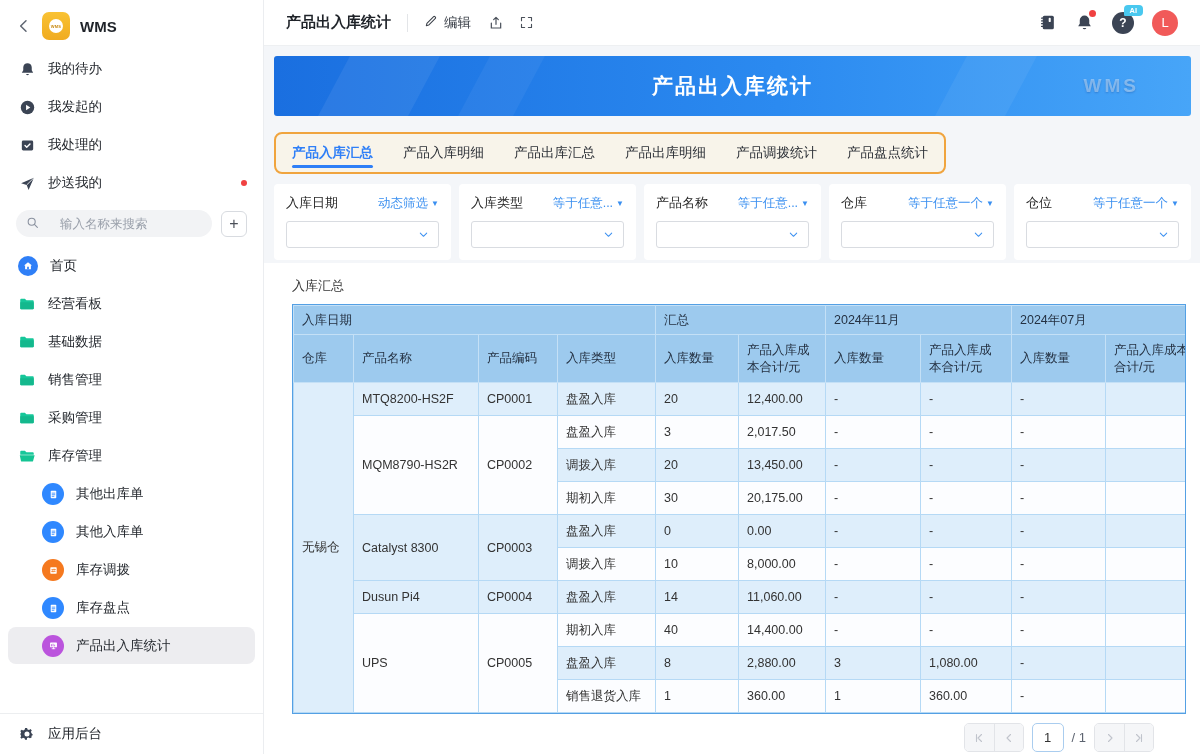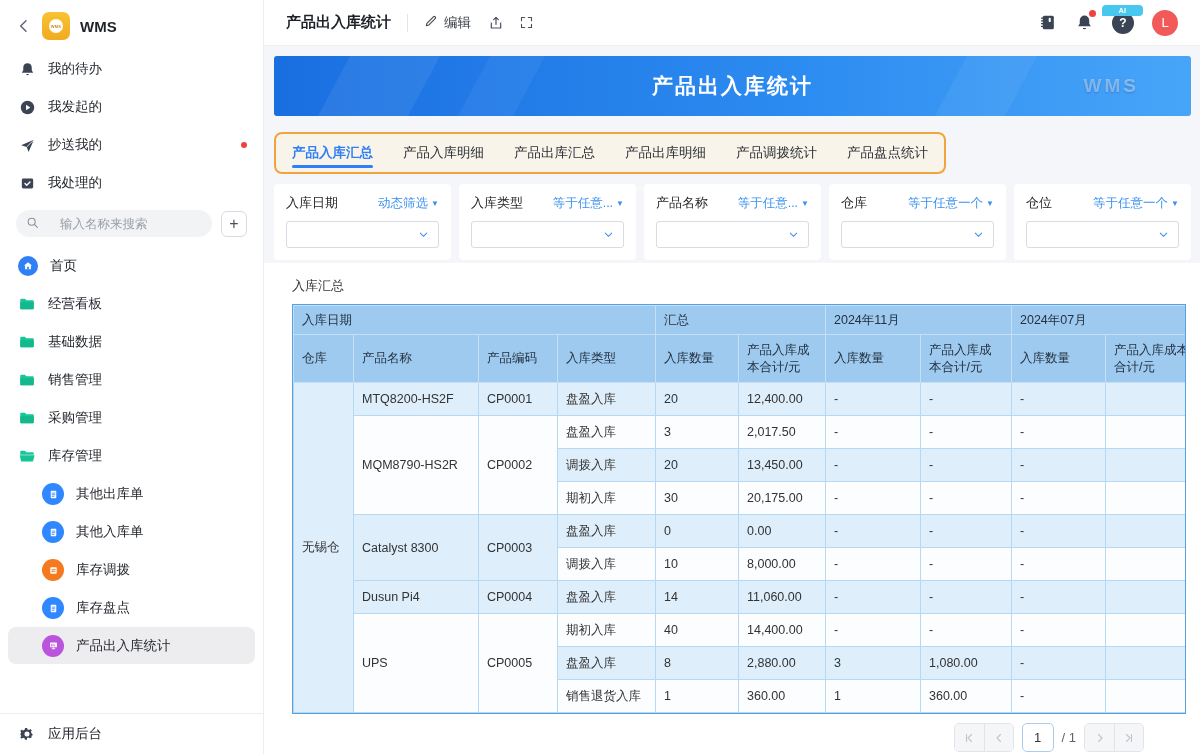--- a/index.html
+++ b/index.html
@@ -34,21 +34,21 @@
   .topbar { height:46px; background:#fff; border-bottom:1px solid #eef0f2; display:flex; align-items:center; padding:0 22px; flex-shrink:0; }
   .tb-title { font-size:15px; font-weight:bold; color:#1f2329; }
   .tb-sep { width:1px; height:18px; background:#e3e5e8; margin:0 16px; }
   .tb-act { display:flex; align-items:center; gap:6px; color:#3b4049; font-size:13.5px; cursor:pointer; }
   .tb-ic { width:30px; display:flex; justify-content:center; color:#4a505a; cursor:pointer; }
   .tb-right { margin-left:auto; display:flex; align-items:center; gap:18px; }
   .tb-ric { position:relative; color:#3b4454; display:flex; cursor:pointer; }
   .tb-bell-dot { position:absolute; right:-2px; top:-3px; width:7px; height:7px; background:#f04141; border-radius:50%; }
   .help-wrap { position:relative; }
   .help-c { width:22px; height:22px; background:#3b4454; border-radius:50%; color:#fff; font-size:12px; font-weight:bold; display:flex; align-items:center; justify-content:center; }
-  .ai-badge { position:absolute; top:-7px; right:-9px; background:#49c8ef; color:#fff; font-size:7.5px; font-weight:bold; padding:1px 17px; border-radius:4px 4px 4px 1px; }
+  .ai-badge { position:absolute; top:-7px; right:-9px; background:#49c8ef; color:#fff; font-size:7.5px; font-weight:bold; padding:1px 6px; border-radius:4px 4px 4px 1px; }
   .avatar { width:26px; height:26px; border-radius:50%; background:#f15a59; color:#fff; font-size:13px; display:flex; align-items:center; justify-content:center; cursor:pointer; }
 
   .content { padding:10px 9px 0 10px; display:flex; flex-direction:column; flex:1; min-height:0; }
 
   
   .banner { height:60px; border-radius:3px; background:linear-gradient(90deg,#1a6fe0 0%,#2b8af0 55%,#47a5f8 100%); position:relative; overflow:hidden; display:flex; align-items:center; justify-content:center; flex-shrink:0; }
   .banner .deco { position:absolute; top:-20px; bottom:-20px; width:90px; background:rgba(255,255,255,0.07); transform:skewX(-28deg); }
   .banner .d1 { left:60px; } .banner .d2 { left:200px; width:55px; background:rgba(255,255,255,0.05);} .banner .d3 { right:170px; width:70px; background:rgba(255,255,255,0.06);}
   .banner-title { color:#fff; font-size:21px; font-weight:bold; letter-spacing:2px; z-index:1; }
   .banner-wm { position:absolute; right:52px; top:50%; transform:translateY(-50%); font-size:19px; font-weight:bold; letter-spacing:3px; color:rgba(255,255,255,0.38); text-shadow:0 1px 2px rgba(0,40,120,0.25); }
@@ -64,21 +64,21 @@
   .filters { display:flex; gap:8px; margin-top:10px; flex-shrink:0; }
   .fcard { flex:1; background:#fff; border-radius:4px; padding:10px 12px 12px 12px; }
   .frow { display:flex; align-items:center; justify-content:space-between; gap:4px; }
   .flabel { font-size:13px; color:#262626; white-space:nowrap; }
   .fop { font-size:12.5px; color:#3a8ff0; white-space:nowrap; overflow:hidden; cursor:pointer; display:flex; align-items:center; gap:3px; }
   .fop .caret { font-size:8px; }
   .fselect { margin-top:9px; height:27px; border:1px solid #d9dce1; border-radius:3px; background:#fff; display:flex; align-items:center; justify-content:flex-end; padding:0 9px; cursor:pointer; }
   .fselect .chev { color:#3a8ff0; }
 
   
-  .panel { background:#fff; margin:3px -9px 0 -10px; padding:14px 30px 8px 28px; flex:1; display:flex; flex-direction:column; min-height:0; }
+  .panel { background:#fff; margin:3px -9px 0 -10px; padding:14px 20px 8px 28px; flex:1; display:flex; flex-direction:column; min-height:0; }
   .panel-title { font-size:13px; color:#333; margin-bottom:9px; }
   .twrap { width:894px; overflow:hidden; border:1px solid #54a0e4; flex-shrink:0; }
   table.grid { border-collapse:collapse; table-layout:fixed; width:912px; }
   .grid th { background:#9dcaee; font-size:12.5px; color:#243142; font-weight:normal; border:1px solid #c4e0f6; padding:4px 8px; text-align:left; }
   .grid thead tr.g1 th { height:29px; }
   .grid thead tr.g2 th { height:48px; }
   .grid td { font-size:12.5px; color:#333; border:1px solid #b5d9f5; padding:4px 8px; height:33px; background:#fcfdff; vertical-align:middle; }
   .grid tr.alt > td { background:#deeefb; }
   .grid td.num { text-align:left; }
   .grid td { text-align:left; }
@@ -123,35 +123,35 @@
           <svg width="17" height="17" viewBox="0 0 24 24">
             <circle cx="12" cy="12" r="9.5" fill="currentColor"></circle>
             <path d="M10 8.2l6 3.8-6 3.8z" fill="#fff"></path>
           </svg>
         </span>
       <span>我发起的</span>
     </div>
     <div class="sb-item">
       <span class="ic">
           <svg width="17" height="17" viewBox="0 0 24 24">
+            <path d="M4 7a2 2 0 0 1 2-2h12a2 2 0 0 1 2 2v10a2 2 0 0 1-2 2H6a2 2 0 0 1-2-2z" fill="currentColor"></path>
+            <path d="M8.5 12l2.4 2.4 4.6-4.6" stroke="#fff" stroke-width="2" fill="none" stroke-linecap="round" stroke-linejoin="round"></path>
+          </svg>
+        </span>
+      <span>我处理的</span>
+    </div>
+    <div class="sb-item">
+      <span class="ic">
+          <svg width="17" height="17" viewBox="0 0 24 24">
             <path d="M3 11.5 21 4l-7.5 17-2.6-7z" fill="currentColor"></path>
             <path d="M10.9 14 21 4" stroke="#fff" stroke-width="1.2"></path>
           </svg>
         </span>
       <span>抄送我的</span>
       <span class="red-dot"></span>
-    </div>
-    <div class="sb-item">
-      <span class="ic">
-          <svg width="17" height="17" viewBox="0 0 24 24">
-            <path d="M4 7a2 2 0 0 1 2-2h12a2 2 0 0 1 2 2v10a2 2 0 0 1-2 2H6a2 2 0 0 1-2-2z" fill="currentColor"></path>
-            <path d="M8.5 12l2.4 2.4 4.6-4.6" stroke="#fff" stroke-width="2" fill="none" stroke-linecap="round" stroke-linejoin="round"></path>
-          </svg>
-        </span>
-      <span>我处理的</span>
     </div>
 
     <div class="sb-search-row">
       <div class="sb-search">
         <span><svg width="13" height="13" viewBox="0 0 24 24">
               <circle cx="10.5" cy="10.5" r="6.5" fill="none" stroke="#8a919f" stroke-width="2"></circle>
               <path d="M15.5 15.5 21 21" stroke="#8a919f" stroke-width="2" stroke-linecap="round"></path>
             </svg></span>
         <input type="text" placeholder="输入名称来搜索" style="">
       </div>

